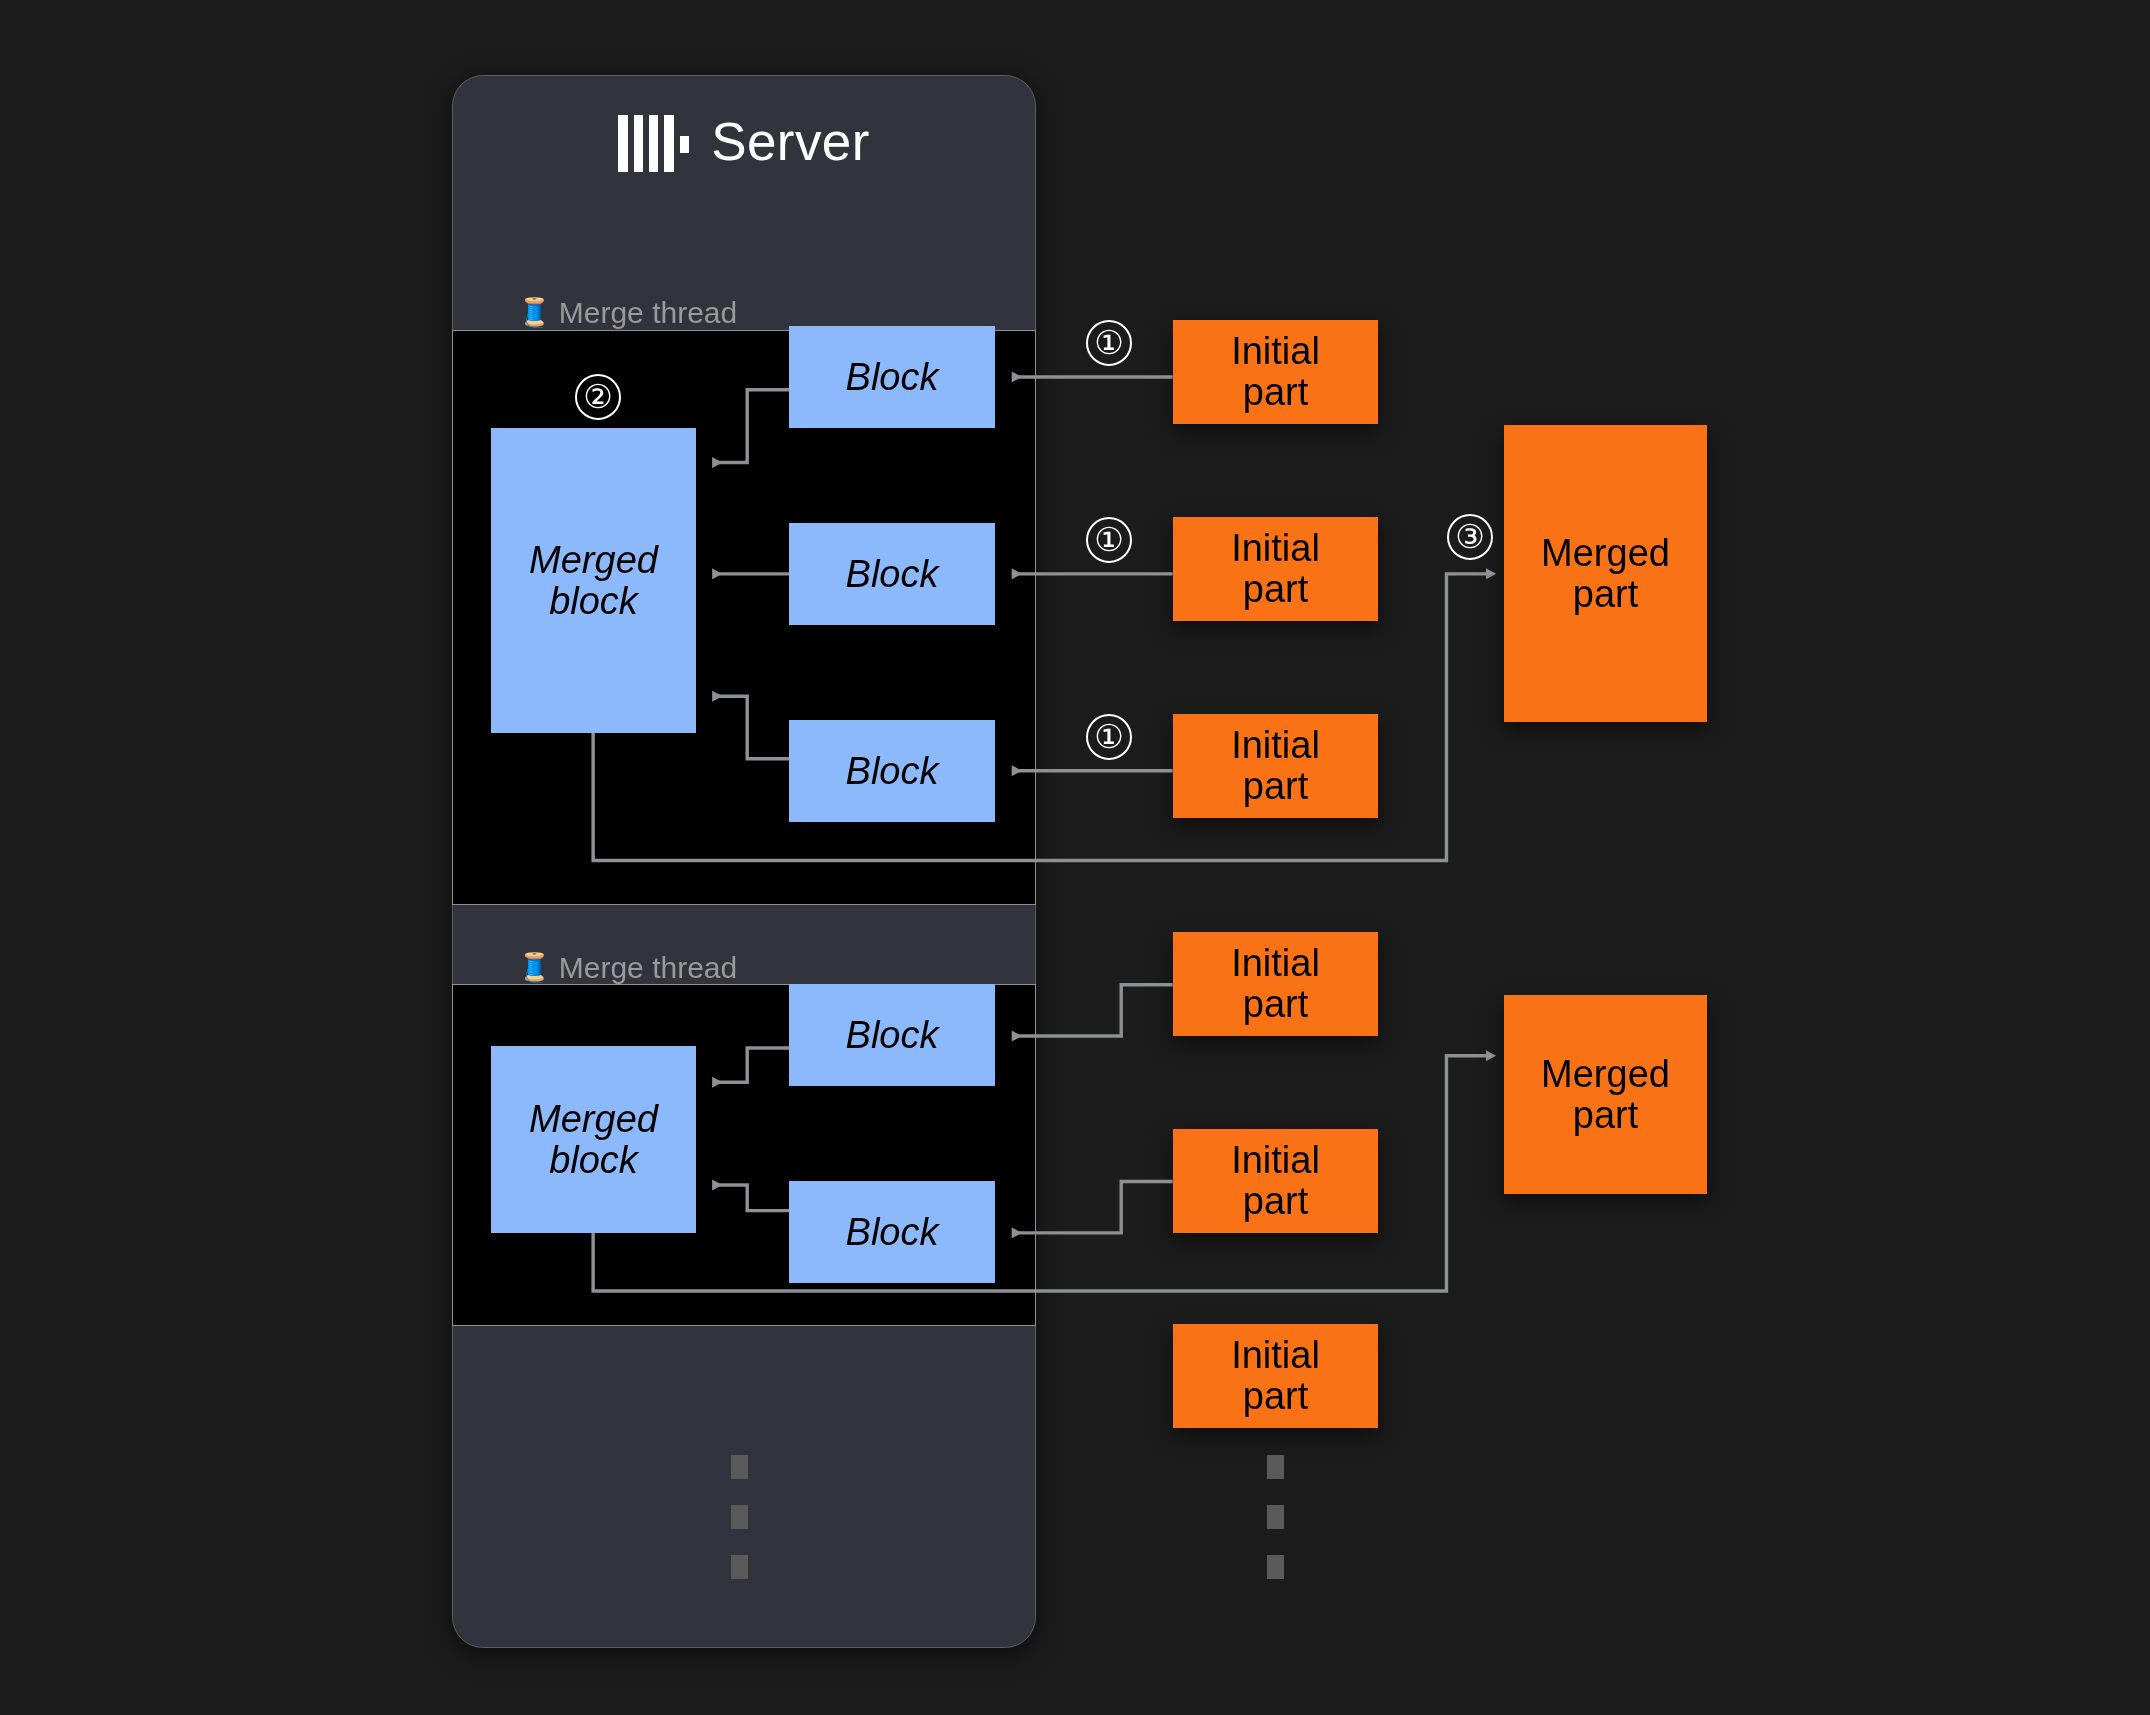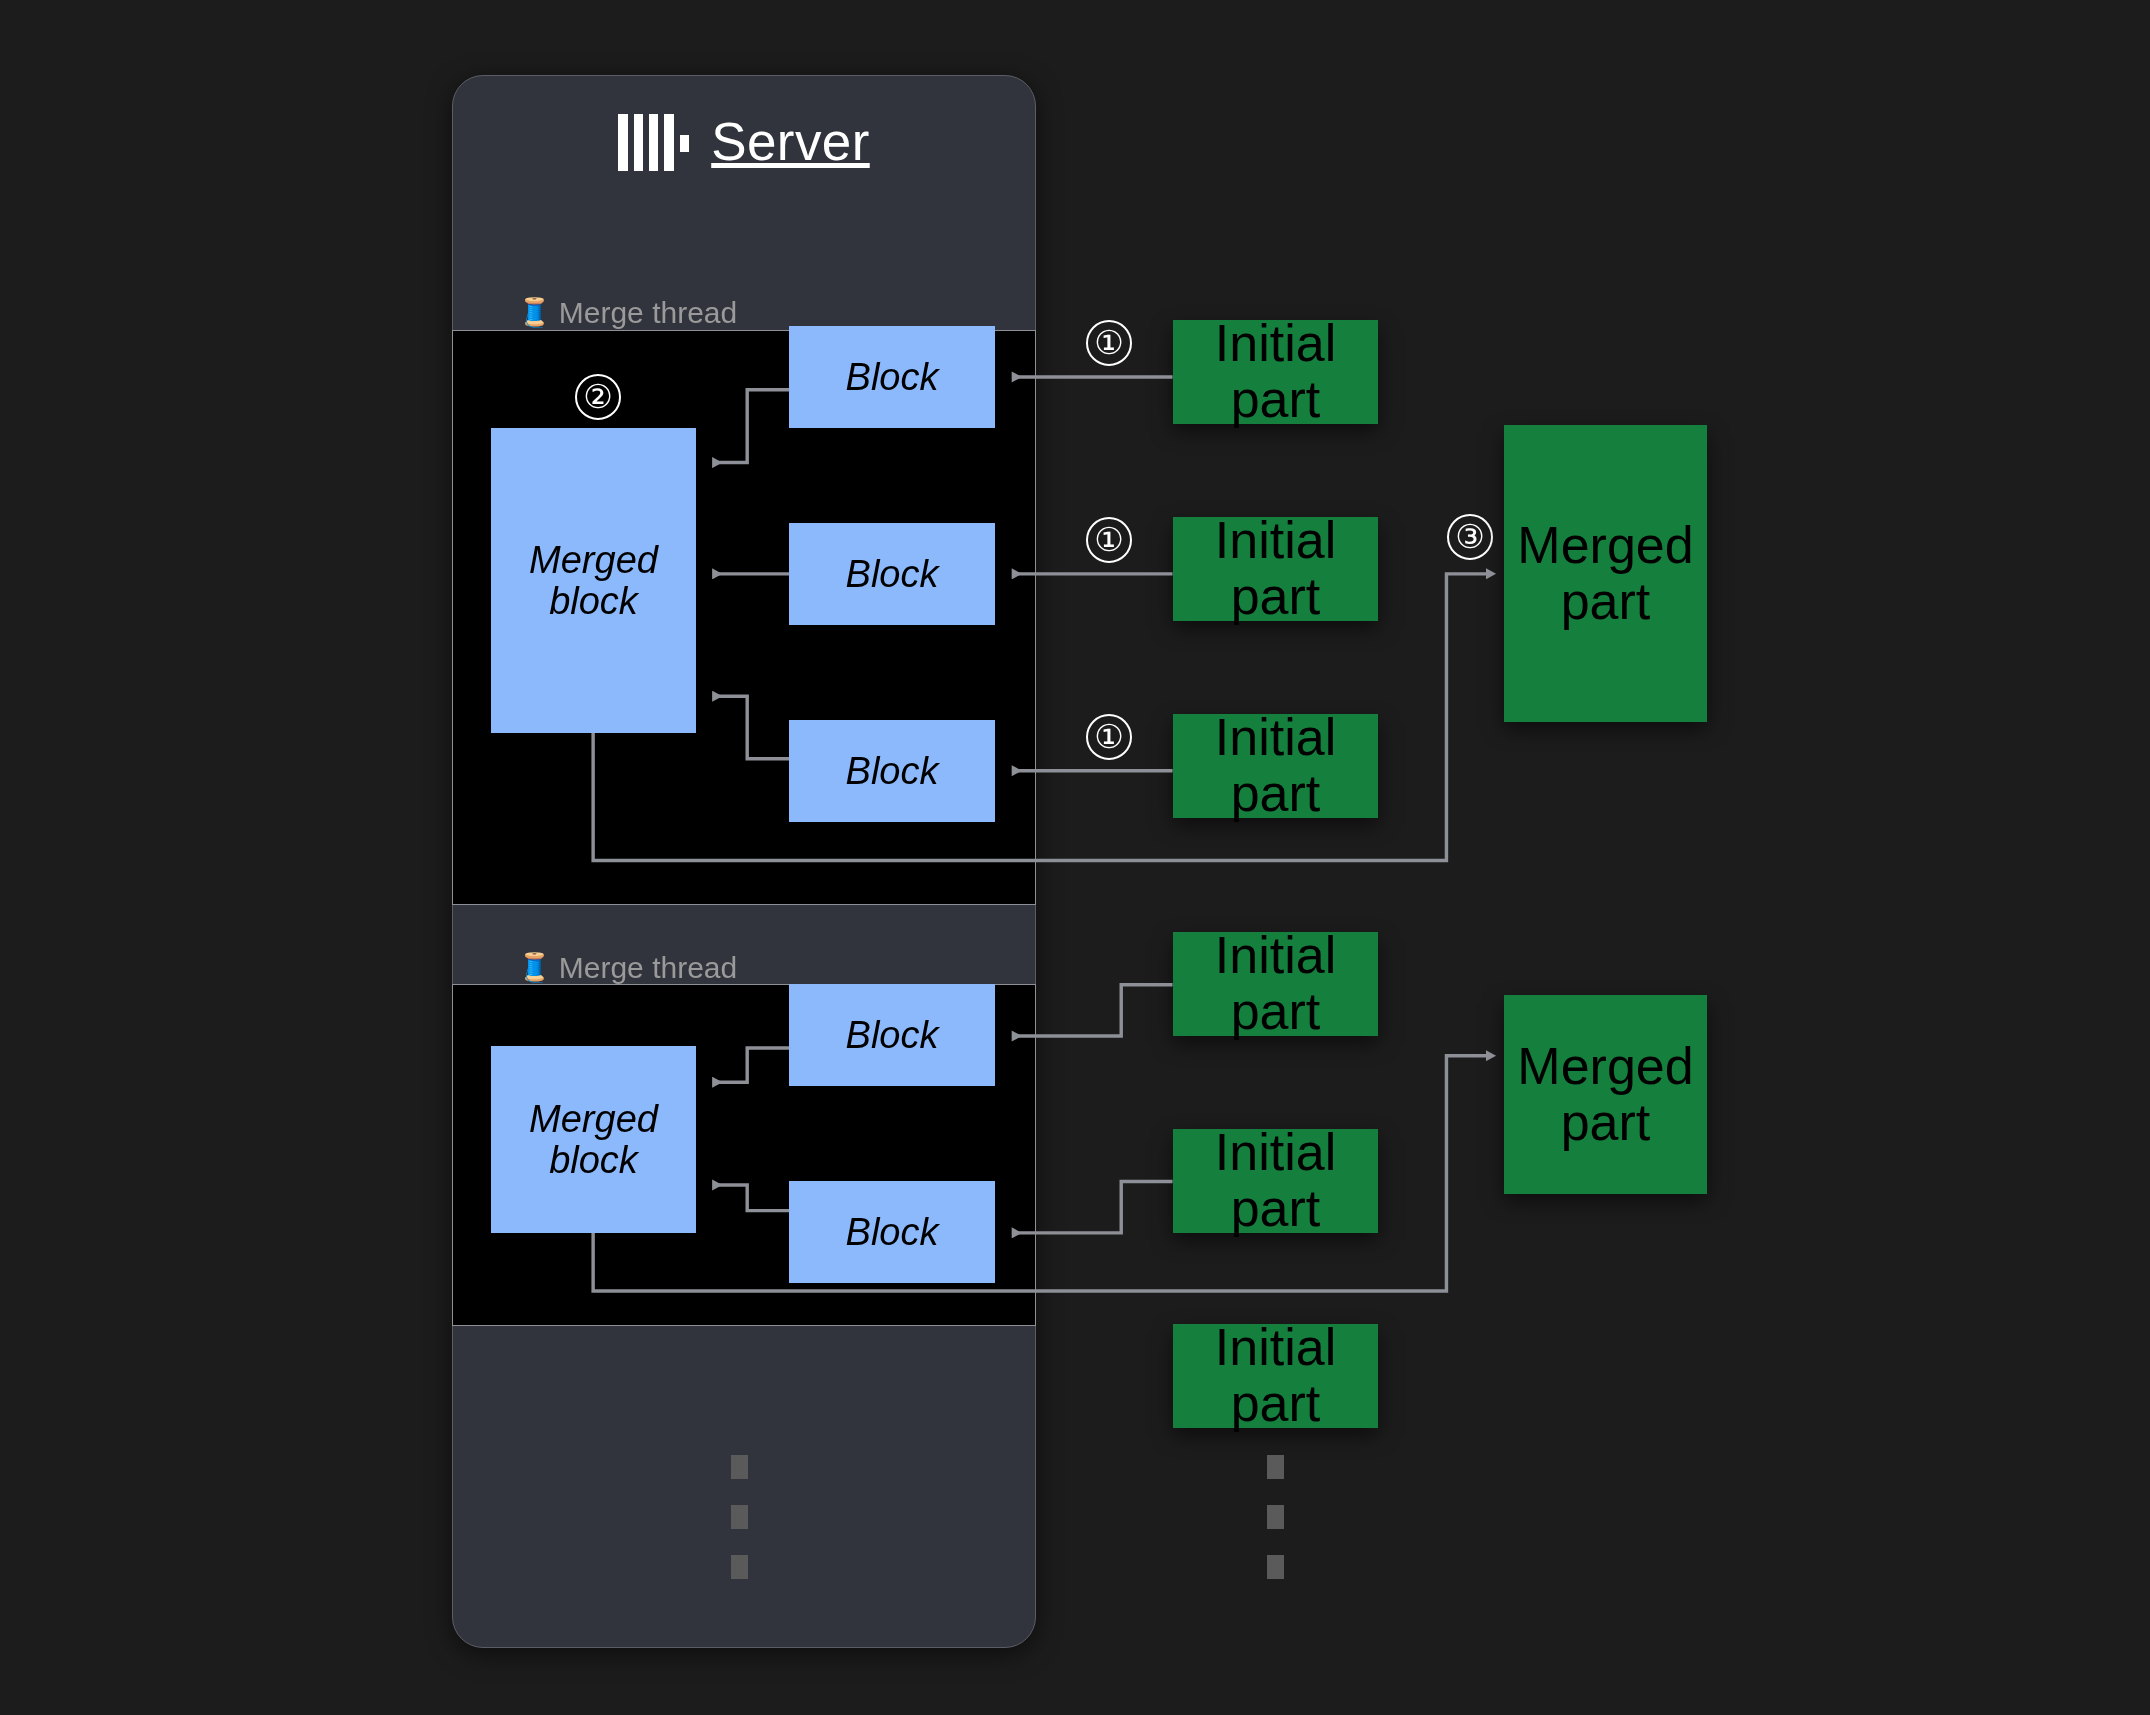--- a/index.html
+++ b/index.html
@@ -22,21 +22,21 @@
     box-sizing:border-box;
     box-shadow:0 5.1px 24px rgba(0,0,0,.55);
   }
   .server-title{
     position:absolute;left:452px;top:111px;width:584px;
     text-align:center;
     color:#ffffff;
     font-size:53px;
     letter-spacing:0.4px;
     white-space:nowrap;
-    display:flex;align-items:flex-start;justify-content:center;gap:22px;text-decoration:underline;
+    display:flex;align-items:flex-end;justify-content:center;gap:22px;
   }
   .ch-logo{display:inline-flex;align-items:flex-end;gap:6px;height:60px;}
   .ch-logo i{display:block;width:9.4px;height:57px;background:#fff;}
   .ch-logo u{display:block;width:9.4px;height:17px;background:#fff;margin-bottom:19px;}
 
   
   .mt{
     position:absolute;
     border:1.7px solid #8d9096;
     background:#000000;
@@ -58,21 +58,21 @@
   .box{
     position:absolute;
     box-sizing:border-box;
     display:flex;align-items:center;justify-content:center;
     text-align:center;
     color:#000000;
     line-height:1.07;
     white-space:pre-line;
   }
   .blue{background:#8cb9fc;font-size:38px;font-style:italic;}
-  .yellow{background:#15803d;font-size:52px;box-shadow:0 7.7px 19px rgba(0,0,0,.55);}
+  .yellow{background:#f97316;font-size:38px;box-shadow:0 7.7px 19px rgba(0,0,0,.55);}
 
   
   .step{
     position:absolute;
     width:46px;height:46px;
     border:2.6px solid #ffffff;
     border-radius:50%;
     color:#ffffff;
     font-size:33px;
     display:flex;align-items:center;justify-content:center;

